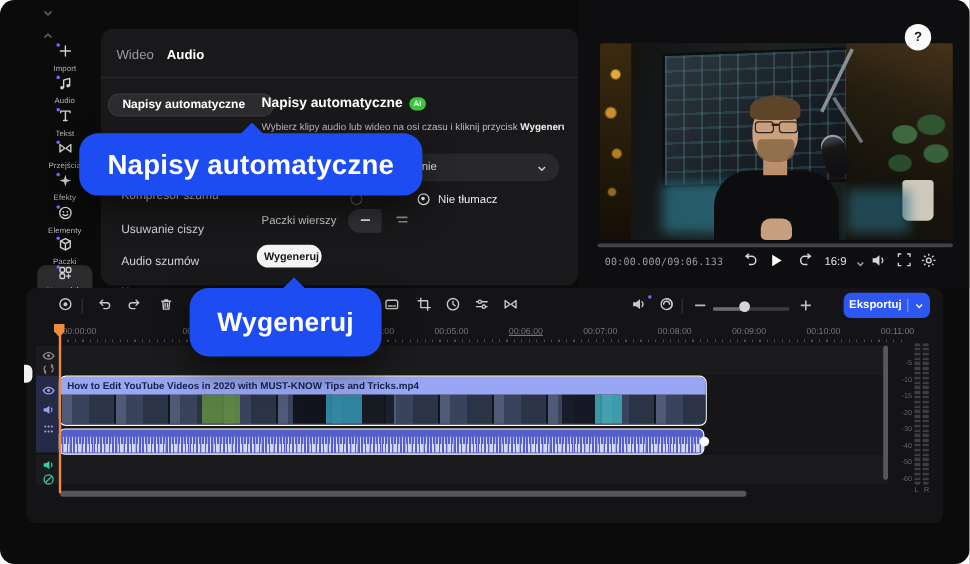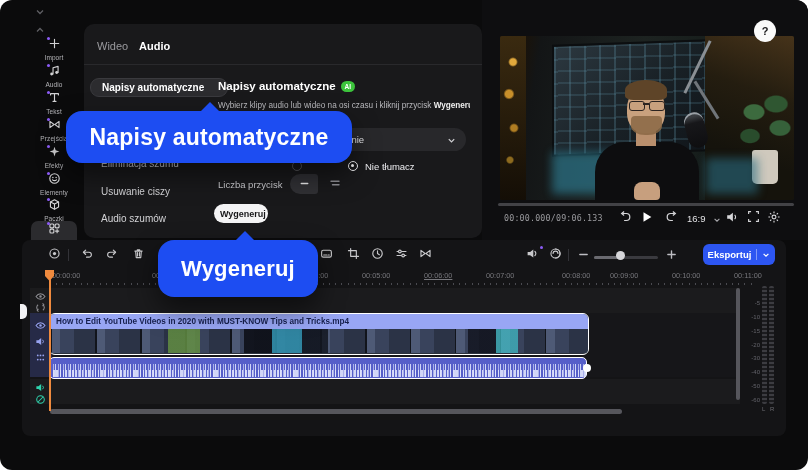--- a/index.html
+++ b/index.html
@@ -174,21 +174,21 @@
           </svg><i class="dot"></i></span><span class="rlb">Narzędzia</span></div>
     </div>
 
   <div class="abs" id="panel">
     <span class="tab" style="left:13px">Wideo</span>
     <span class="tab active" style="left:55px">Audio</span>
     <div class="abs" id="panel-divider"></div>
     <div id="menu">
         <div class="menu-item active" style="top: 54px;">Napisy automatyczne</div>
         <div class="menu-item" style="top: 86px;">Autokorekcja dźwięku</div>
-        <div class="menu-item" style="top: 131px;">Eliminacja szumu</div>
+        <div class="menu-item" style="top: 131px;">Kompresor szumu</div>
         <div class="menu-item" style="top: 159px;">Usuwanie ciszy</div>
         <div class="menu-item" style="top: 186px;">Audio szumów</div>
         <div class="menu-item" style="top: 212px;">Kompresor</div>
       </div>
 
     <div class="abs" id="content-title">
       <span class="t">Napisy automatyczne</span>
       <span class="ai-badge">AI</span>
     </div>
     <div class="abs" id="content-desc"><span>Wybierz klipy audio lub wideo na osi czasu i kliknij przycisk </span><b>Wygeneruj</b></div>
@@ -199,21 +199,21 @@
         <svg width="9" height="9" viewBox="0 0 10 10">
             <path d="M2 3.5l3 3 3-3" fill="none" stroke="#cfcfd3" stroke-width="1.4"></path>
           </svg>
       </span>
     </div>
 
     <span class="radio" id="radio-ghost"></span>
     <span class="radio sel" id="radio-sel"></span>
     <span class="abs" id="radio-label">Nie tłumacz</span>
 
-    <span class="abs" id="lines-label">Liczba przycisk</span>
+    <span class="abs" id="lines-label">Paczki wierszy</span>
     <button class="abs" id="lines-btn-1">
       <span class="ic">
         <svg width="11" height="11" viewBox="0 0 12 12">
             <path d="M2.5 6h7" stroke="#e8e8ea" stroke-width="1.6" stroke-linecap="round"></path>
           </svg>
       </span>
     </button>
     <button class="abs" id="lines-btn-2">
       <span class="ic">
         <svg width="12" height="12" viewBox="0 0 12 12">
@@ -402,21 +402,21 @@
 
     <div id="ruler">
         <span class="rl" style="left: 30px;">00:00:00</span>
         <span class="rl" style="left: 92px; margin-left: 38px;">00:01:00</span>
         <span class="rl" style="left: 154px;">00:02:00</span>
         <span class="rl" style="left: 216px;">00:03:00</span>
         <span class="rl" style="left: 278px;">00:04:00</span>
         <span class="rl" style="left: 340px;">00:05:00</span>
         <span class="rl" style="left: 402px; text-decoration: underline;">00:06:00</span>
         <span class="rl" style="left: 464px;">00:07:00</span>
-        <span class="rl" style="left: 540px;">00:08:00</span>
+        <span class="rl" style="left: 526px;">00:08:00</span>
         <span class="rl" style="left: 588px;">00:09:00</span>
         <span class="rl" style="left: 650px;">00:10:00</span>
         <span class="rl" style="left: 712px;">00:11:00</span>
       </div>
     <div class="abs" id="ticks"></div>
 
     <div class="trow" style="top:48px;height:25px;"></div>
     <div class="trow" style="top:73px;height:64px;background:#161619;"></div>
     <div class="trow" style="top:139px;height:25px;"></div>
     <div class="abs" id="thead-2"></div>

